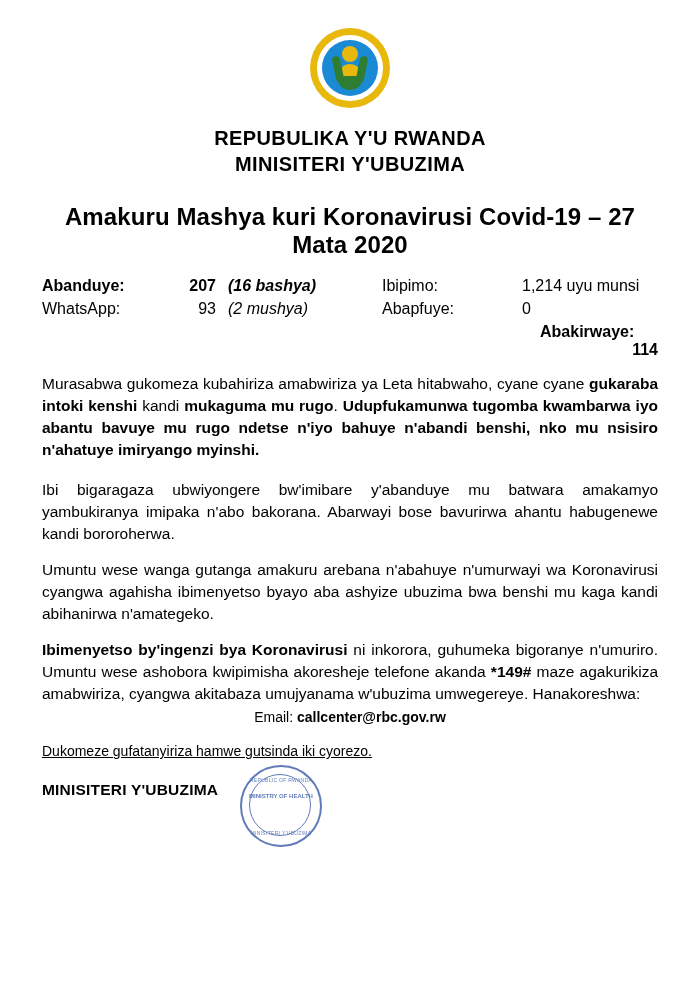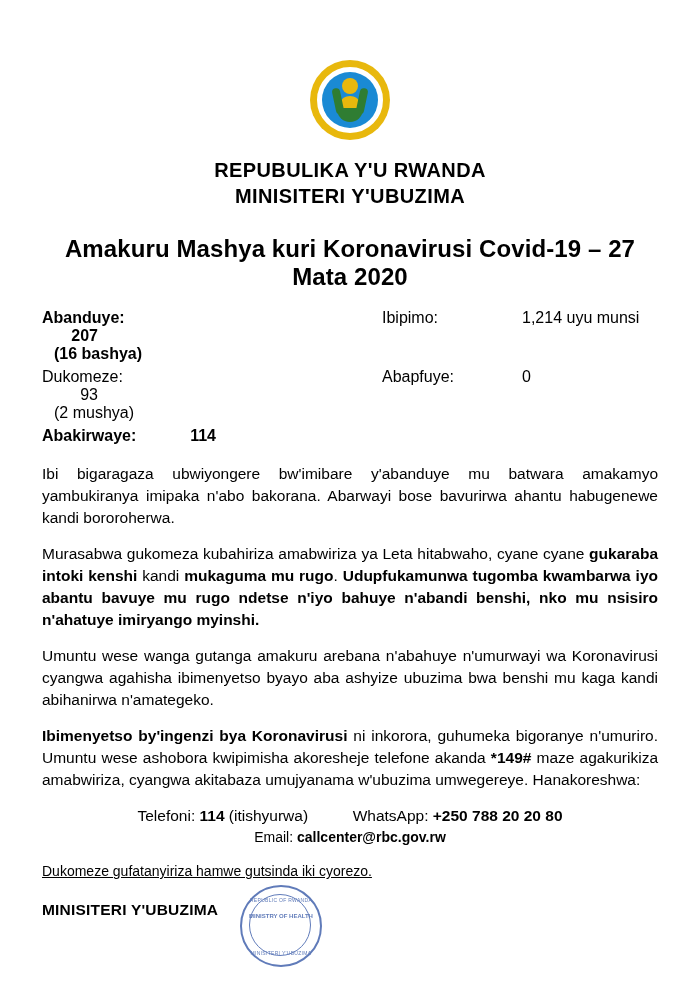--- a/index.html
+++ b/index.html
@@ -13,21 +13,21 @@
     font-family: "Liberation Sans", sans-serif;
     color: #000000;
     position: relative;
     overflow: hidden;
   }
 
   .page {
     width: 700px;
     height: 990px;
     box-sizing: border-box;
-    padding: 56px 42px 10px 42px;
+    padding: 24px 42px 10px 42px;
     position: relative;
   }
 
   
   .emblem-wrap {
     display: flex;
     justify-content: center;
     align-items: flex-start;
     height: 92px;
   }
@@ -142,40 +142,40 @@
     font-size: 16px;
   }
   .stat-row {
     display: flex;
     align-items: baseline;
     margin-bottom: 5px;
   }
   .col-left {
     width: 340px;
     display: flex;
-    align-items: flex-start;
-    flex-direction: column;
+    align-items: flex-end;
   }
   .col-right {
     display: flex;
     align-items: center;
   }
   .lbl { width: 118px; }
   .lbl.b { font-weight: bold; }
   .num { width: 56px; text-align: right; }
   .num.b { font-weight: bold; }
-  .paren { padding-left: 12px; }
+  .paren { padding-left: 12px; font-style: italic; }
   .paren.b { font-weight: bold; }
   .lbl2 { width: 140px; }
   .val2 { }
 
   .stat-row-single {
     display: flex;
     align-items: flex-end;
     margin-bottom: 4px;
+    flex-direction: column;
   }
 
   
   p.body {
     font-size: 15.5px;
     line-height: 1.42;
     text-align: justify;
     margin: 14px 0 0 0;
   }
   p.body.first { margin-top: 18px; }
@@ -290,57 +290,49 @@
         <span class="paren b">(16 bashya)</span>
       </div>
       <div class="col-right">
         <span class="lbl2">Ibipimo:</span>
         <span class="val2">1,214 uyu munsi</span>
       </div>
     </div>
 
     <div class="stat-row">
       <div class="col-left">
-        <span class="lbl">Dukomeze:</span>
+        <span class="lbl">WhatsApp:</span>
         <span class="num">93</span>
         <span class="paren">(2 mushya)</span>
       </div>
       <div class="col-right">
         <span class="lbl2">Abapfuye:</span>
         <span class="val2">0</span>
       </div>
     </div>
 
     <div class="stat-row-single">
       <span class="lbl b">Abakirwaye:</span>
       <span class="num b">114</span>
     </div>
 
   </div>
 
-  <p class="body first">Ibi bigaragaza ubwiyongere bw'imibare y'abanduye mu batwara amakamyo yambukiranya imipaka n'abo bakorana. Abarwayi bose bavurirwa ahantu habugenewe kandi bororoherwa.</p>
-
   <p class="body">
     <span>Murasabwa gukomeza kubahiriza amabwiriza ya Leta hitabwaho, cyane cyane </span><b>gukaraba intoki kenshi</b><span> kandi </span><b>mukaguma mu rugo</b><span>. </span><b>Udupfukamunwa tugomba kwambarwa iyo abantu bavuye mu rugo ndetse n'iyo bahuye n'abandi benshi, nko mu nsisiro n'ahatuye imiryango myinshi.</b>
   </p>
 
+  <p class="body first">Ibi bigaragaza ubwiyongere bw'imibare y'abanduye mu batwara amakamyo yambukiranya imipaka n'abo bakorana. Abarwayi bose bavurirwa ahantu habugenewe kandi bororoherwa.</p>
+
   <p class="body">Umuntu wese wanga gutanga amakuru arebana n'abahuye n'umurwayi wa Koronavirusi cyangwa agahisha ibimenyetso byayo aba ashyize ubuzima bwa benshi mu kaga kandi abihanirwa n'amategeko.</p>
 
   <p class="body">
     <b>Ibimenyetso by'ingenzi bya Koronavirusi</b><span> ni inkorora, guhumeka bigoranye n'umuriro. Umuntu wese ashobora kwipimisha akoresheje telefone akanda </span><b>*149#</b><span> maze agakurikiza amabwiriza, cyangwa akitabaza umujyanama w'ubuzima umwegereye. Hanakoreshwa:</span>
   </p>
 
-  <div class="contact-line">
-    <span>Telefoni:</span>
-    <b>114</b>
-    <span>(itishyurwa)</span>
-    <span class="gap"></span>
-    <span>WhatsApp:</span>
-    <b>+250 788 20 20 80</b>
-  </div>
 
   <div class="contact-line2">
     <span>Email:</span>
     <b>callcenter@rbc.gov.rw</b>
   </div>
 
   <div class="closing">Dukomeze gufatanyiriza hamwe gutsinda iki cyorezo.</div>
 
   <div class="signature-block">
     <div class="ministry-sign">MINISITERI Y'UBUZIMA</div>

